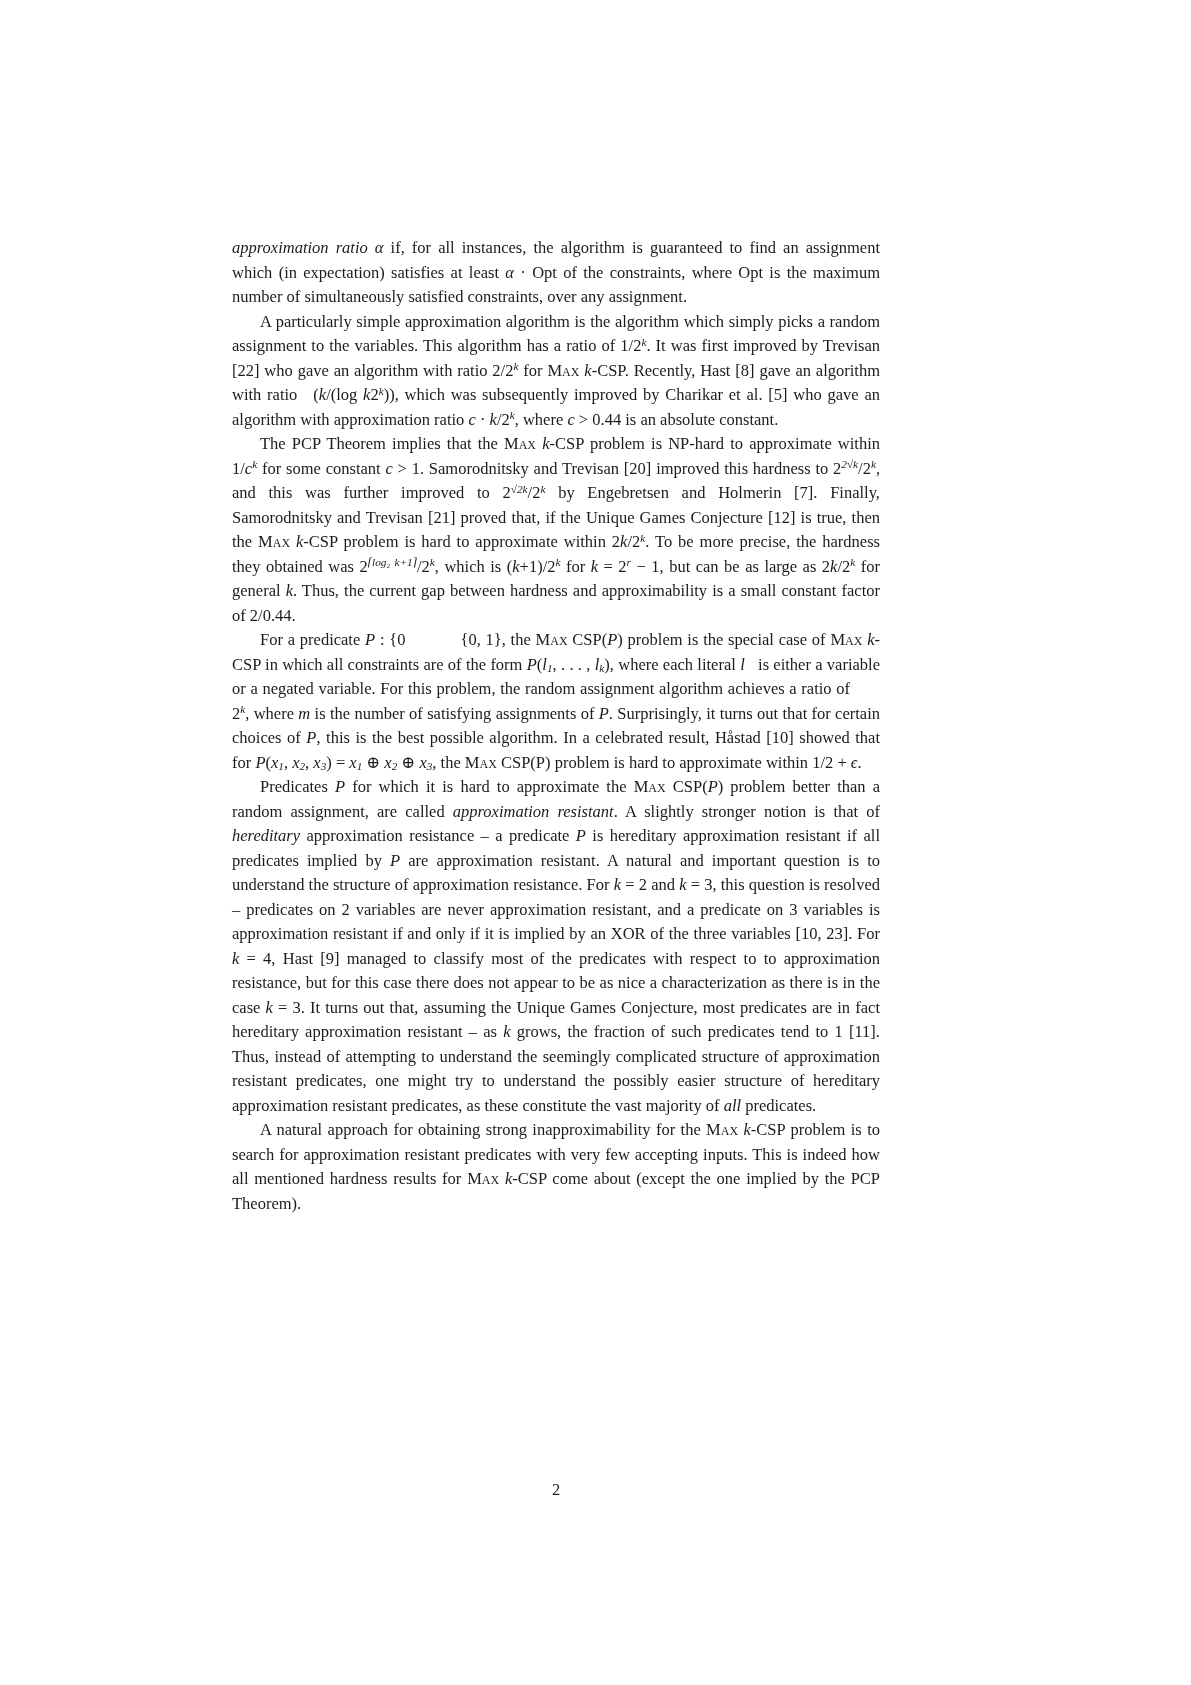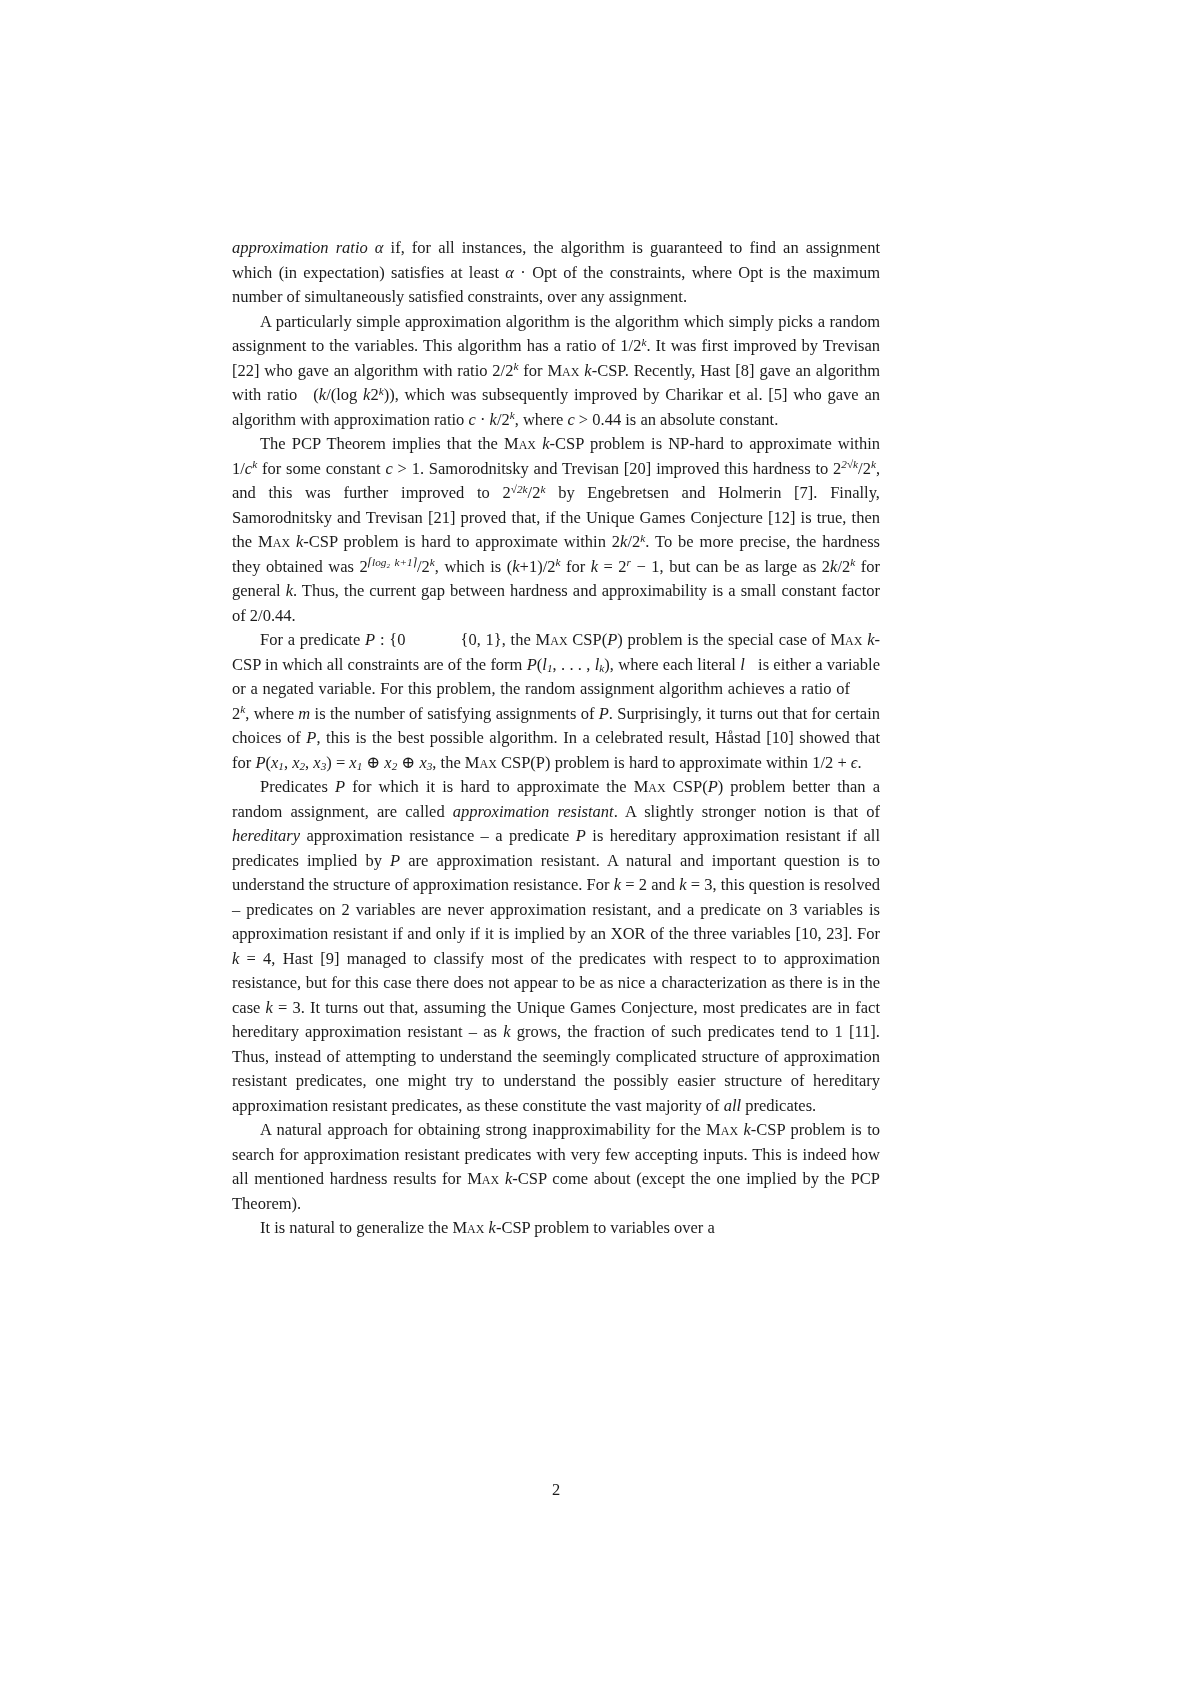--- a/index.html
+++ b/index.html
@@ -51,16 +51,15 @@
 <body>
 
 <div class="page">
   <main class="textblock">
       <p class="noindent"><span class="it">approximation ratio α</span><span> if, for all instances, the algorithm is guaranteed to find an assignment which (in expectation) satisfies at least </span><span class="mi">α</span><span> · Opt of the constraints, where Opt is the maximum number of simultaneously satisfied constraints, over any assignment.</span></p>
       <p><span>A particularly simple approximation algorithm is the algorithm which simply picks a random assignment to the variables. This algorithm has a ratio of 1/2</span><sup>k</sup><span>. It was first improved by Trevisan [22] who gave an algorithm with ratio 2/2</span><sup>k</sup><span> for </span><span class="sc">Max</span><span> </span><span class="mi">k</span><span>-CSP. Recently, Hast [8] gave an algorithm with ratio</span><span class="gap" style="width: 16px;"></span><span>(</span><span class="mi">k</span><span>/(log </span><span class="mi">k</span><span>2</span><sup>k</sup><span>)), which was subsequently improved by Charikar et al. [5] who gave an algorithm with approximation ratio </span><span class="mi">c</span><span> · </span><span class="mi">k</span><span>/2</span><sup>k</sup><span>, where </span><span class="mi">c</span><span> &gt; 0.44 is an absolute constant.</span></p>
       <p><span>The PCP Theorem implies that the </span><span class="sc">Max</span><span> </span><span class="mi">k</span><span>-CSP problem is NP-hard to approximate within 1/</span><span class="mi">c</span><sup>k</sup><span> for some constant </span><span class="mi">c</span><span> &gt; 1. Samorodnitsky and Trevisan [20] improved this hardness to 2</span><sup>2√k</sup><span>/2</span><sup>k</sup><span>, and this was further improved to 2</span><sup>√2k</sup><span>/2</span><sup>k</sup><span> by Engebretsen and Holmerin [7]. Finally, Samorodnitsky and Trevisan [21] proved that, if the Unique Games Conjecture [12] is true, then the </span><span class="sc">Max</span><span> </span><span class="mi">k</span><span>-CSP problem is hard to approximate within 2</span><span class="mi">k</span><span>/2</span><sup>k</sup><span>. To be more precise, the hardness they obtained was 2</span><sup>⌈log₂ k+1⌉</sup><span>/2</span><sup>k</sup><span>, which is (</span><span class="mi">k</span><span>+1)/2</span><sup>k</sup><span> for </span><span class="mi">k</span><span> = 2</span><sup>r</sup><span> − 1, but can be as large as 2</span><span class="mi">k</span><span>/2</span><sup>k</sup><span> for general </span><span class="mi">k</span><span>. Thus, the current gap between hardness and approximability is a small constant factor of 2/0.44.</span></p>
       <p><span>For a predicate </span><span class="mi">P</span><span> : {0</span><span class="gap" style="width: 55px;"></span><span>{0, 1}, the </span><span class="sc">Max</span><span> CSP(</span><span class="mi">P</span><span>) problem is the special case of </span><span class="sc">Max</span><span> </span><span class="mi">k</span><span>-CSP in which all constraints are of the form </span><span class="mi">P</span><span>(</span><span class="mi">l</span><sub>1</sub><span>, . . . , </span><span class="mi">l</span><sub>k</sub><span>), where each literal </span><span class="mi">l</span><span class="gap" style="width: 9px;"></span><span> is either a variable or a negated variable. For this problem, the random assignment algorithm achieves a ratio of</span><span class="gap" style="width: 30px;"></span><span>2</span><sup>k</sup><span>, where </span><span class="mi">m</span><span> is the number of satisfying assignments of </span><span class="mi">P</span><span>. Surprisingly, it turns out that for certain choices of </span><span class="mi">P</span><span>, this is the best possible algorithm. In a celebrated result, Håstad [10] showed that for </span><span class="mi">P</span><span>(</span><span class="mi">x</span><sub>1</sub><span>, </span><span class="mi">x</span><sub>2</sub><span>, </span><span class="mi">x</span><sub>3</sub><span>) = </span><span class="mi">x</span><sub>1</sub><span> ⊕ </span><span class="mi">x</span><sub>2</sub><span> ⊕ </span><span class="mi">x</span><sub>3</sub><span>, the </span><span class="sc">Max</span><span> CSP(P) problem is hard to approximate within 1/2 + </span><span class="mi">ϵ</span><span>.</span></p>
       <p><span>Predicates </span><span class="mi">P</span><span> for which it is hard to approximate the </span><span class="sc">Max</span><span> CSP(</span><span class="mi">P</span><span>) problem better than a random assignment, are called </span><span class="it">approximation resistant</span><span>. A slightly stronger notion is that of </span><span class="it">hereditary</span><span> approximation resistance – a predicate </span><span class="mi">P</span><span> is hereditary approximation resistant if all predicates implied by </span><span class="mi">P</span><span> are approximation resistant. A natural and important question is to understand the structure of approximation resistance. For </span><span class="mi">k</span><span> = 2 and </span><span class="mi">k</span><span> = 3, this question is resolved – predicates on 2 variables are never approximation resistant, and a predicate on 3 variables is approximation resistant if and only if it is implied by an XOR of the three variables [10, 23]. For </span><span class="mi">k</span><span> = 4, Hast [9] managed to classify most of the predicates with respect to to approximation resistance, but for this case there does not appear to be as nice a characterization as there is in the case </span><span class="mi">k</span><span> = 3. It turns out that, assuming the Unique Games Conjecture, most predicates are in fact hereditary approximation resistant – as </span><span class="mi">k</span><span> grows, the fraction of such predicates tend to 1 [11]. Thus, instead of attempting to understand the seemingly complicated structure of approximation resistant predicates, one might try to understand the possibly easier structure of hereditary approximation resistant predicates, as these constitute the vast majority of </span><span class="it">all</span><span> predicates.</span></p>
       <p><span>A natural approach for obtaining strong inapproximability for the </span><span class="sc">Max</span><span> </span><span class="mi">k</span><span>-CSP problem is to search for approximation resistant predicates with very few accepting inputs. This is indeed how all mentioned hardness results for </span><span class="sc">Max</span><span> </span><span class="mi">k</span><span>-CSP come about (except the one implied by the PCP Theorem).</span></p>
-      <p><span>It is natural to generalize the </span><span class="sc">Max</span><span> </span><span class="mi">k</span><span>-CSP problem to variables over a</span></p>
     </main>
   <div class="pagenum">2</div>
 </div>
 
 </body></html>

